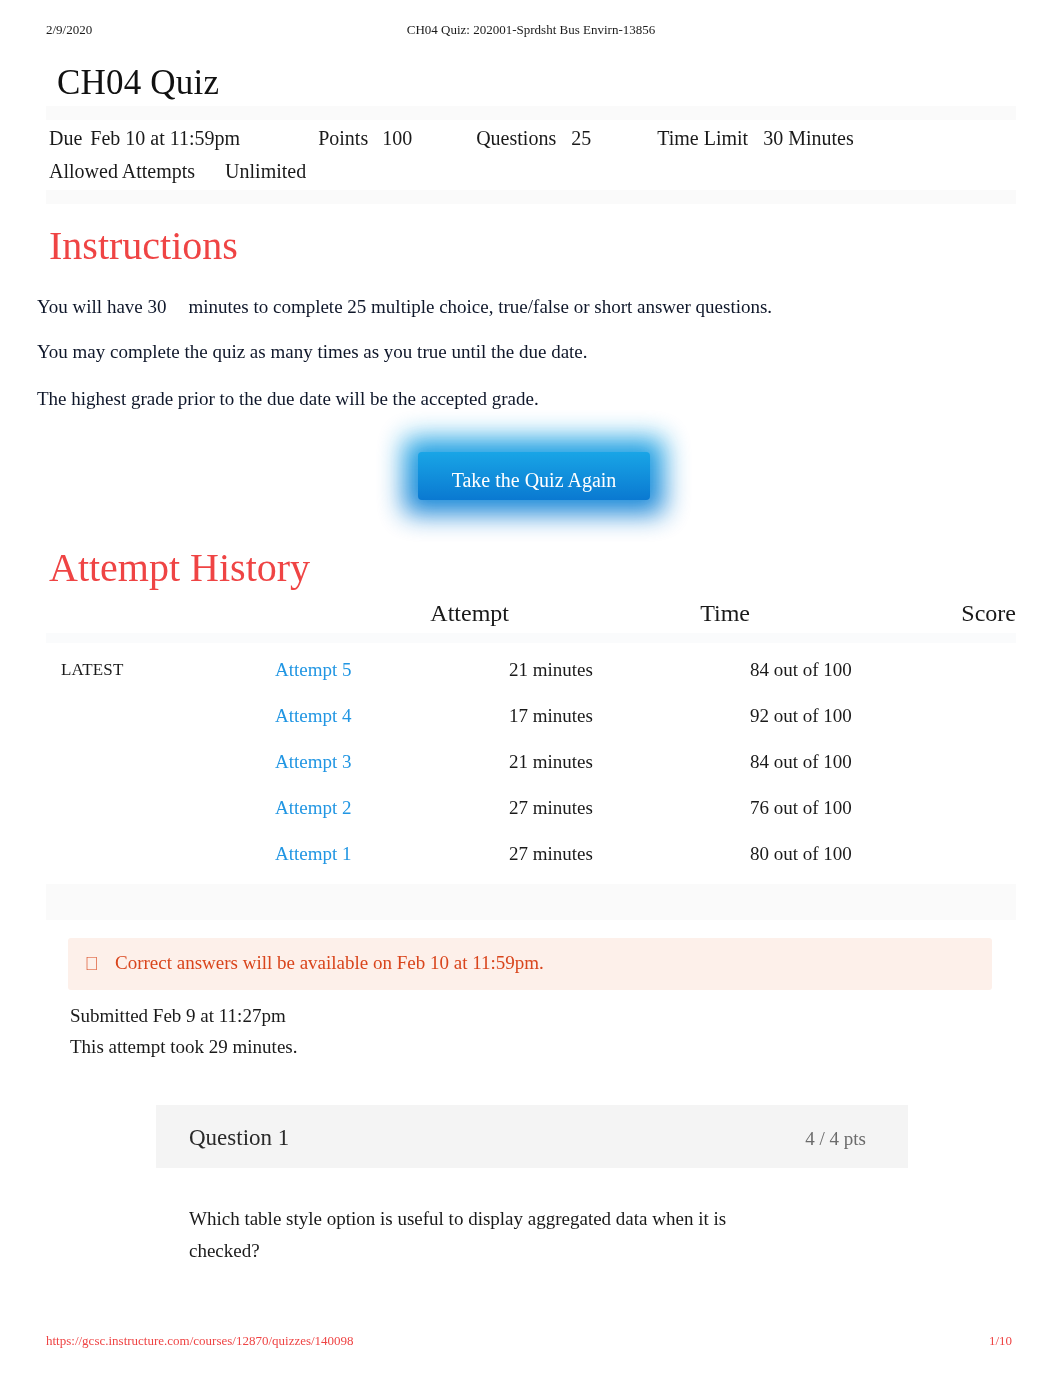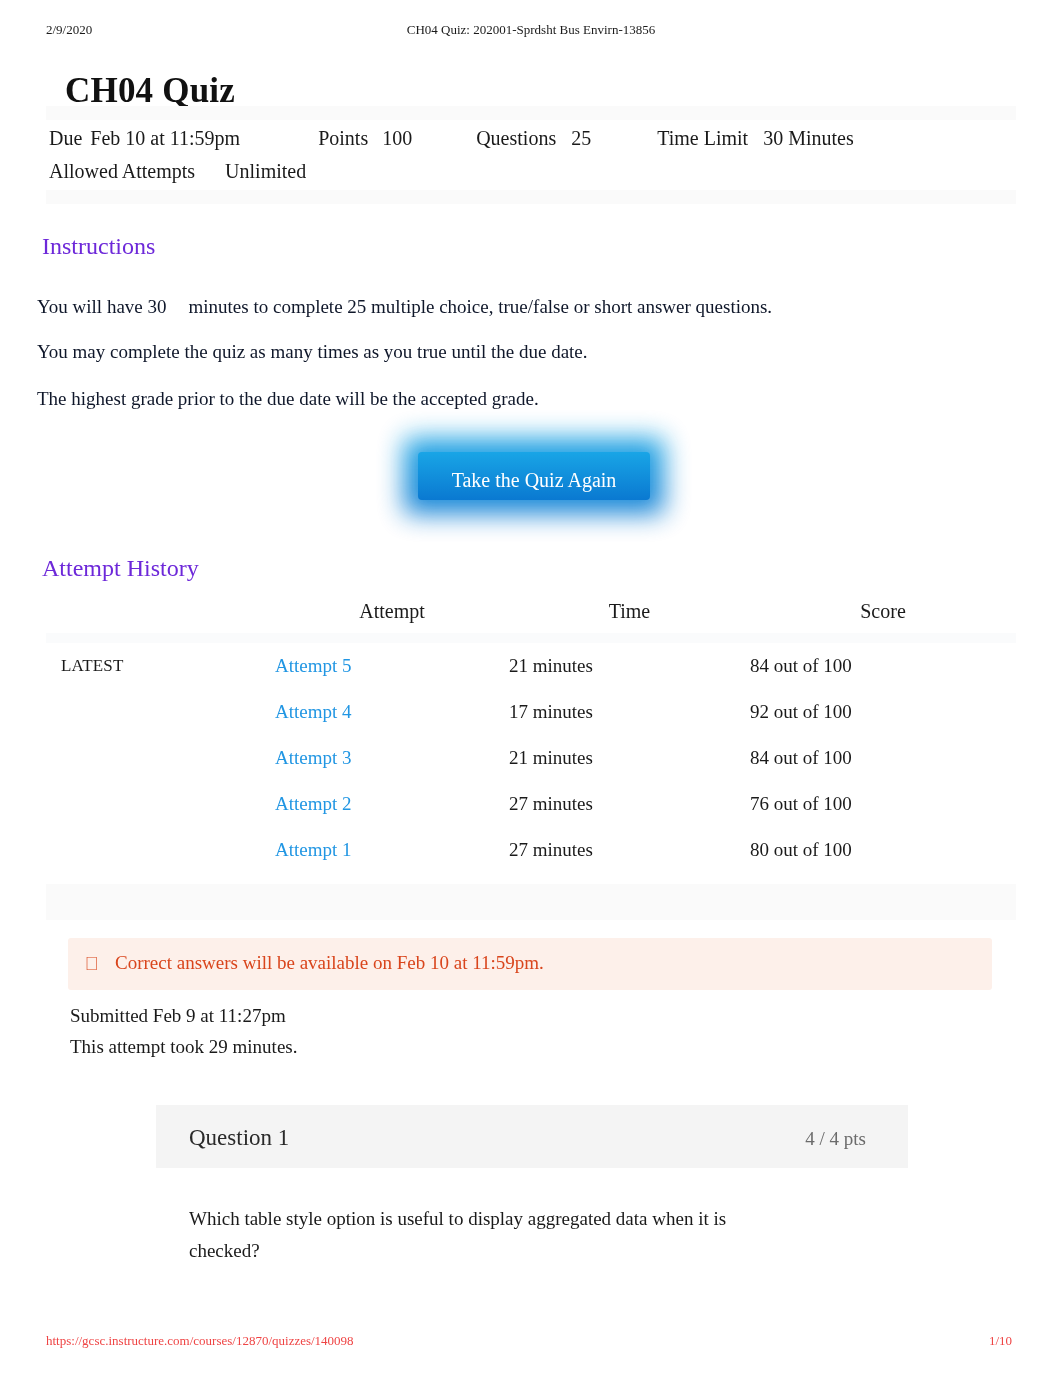--- a/index.html
+++ b/index.html
@@ -69,23 +69,23 @@
     top: 0;
     left: 0;
     width: 1062px;
   }
 
   .quiz-title {
     position: absolute;
     left: 49px;
     top: 54px;
     font-size: 35px;
-    font-weight: bold;
+    font-weight: normal;
     line-height: 42px;
-    margin: 16px;
+    margin: 8px;
     color: #111111;
     letter-spacing: 0.2px;
   }
 
   
   .band {
     position: absolute;
     left: 46px;
     width: 970px;
     height: 14px;
@@ -115,26 +115,26 @@
   .gap-a        { width: 78px; display:inline-block; }
   .gap-b        { width: 14px; display:inline-block; }
   .gap-c        { width: 64px; display:inline-block; }
   .gap-d        { width: 15px; display:inline-block; }
   .gap-e        { width: 66px; display:inline-block; }
   .gap-f        { width: 15px; display:inline-block; }
   .gap-attempts { width: 30px; display:inline-block; }
 
   .section-title {
     position: absolute;
-    left: 42px;
-    font-size: 24px;
+    left: 49px;
+    font-size: 40px;
     font-weight: normal;
     line-height: 36px;
     margin: 0;
-    color: #6d28d9;
+    color: #ef4444;
   }
   .title-instructions { top: 228px; }
   .title-history      { top: 550px; }
 
   .para {
     position: absolute;
     left: 37px;
     font-size: 19px;
     line-height: 26px;
     color: #0f172a;
@@ -191,23 +191,23 @@
     width: 970px;
   }
   .hist-table {
     width: 970px;
     border-collapse: collapse;
     font-size: 19px;
     color: #1a1a1a;
   }
   .hist-table th {
     font-weight: normal;
-    text-align: center;
+    text-align: right;
     padding: 0 0 20px 0;
-    font-size: 20px;
+    font-size: 24px;
     color: #1a1a1a;
   }
   .hist-table td {
     padding: 12px 0;
     text-align: left;
     vertical-align: middle;
     height: 18px;
   }
   .col-flag    { width: 214px; padding-left: 15px !important; font-size: 17px; }
   .col-attempt { width: 234px; }

